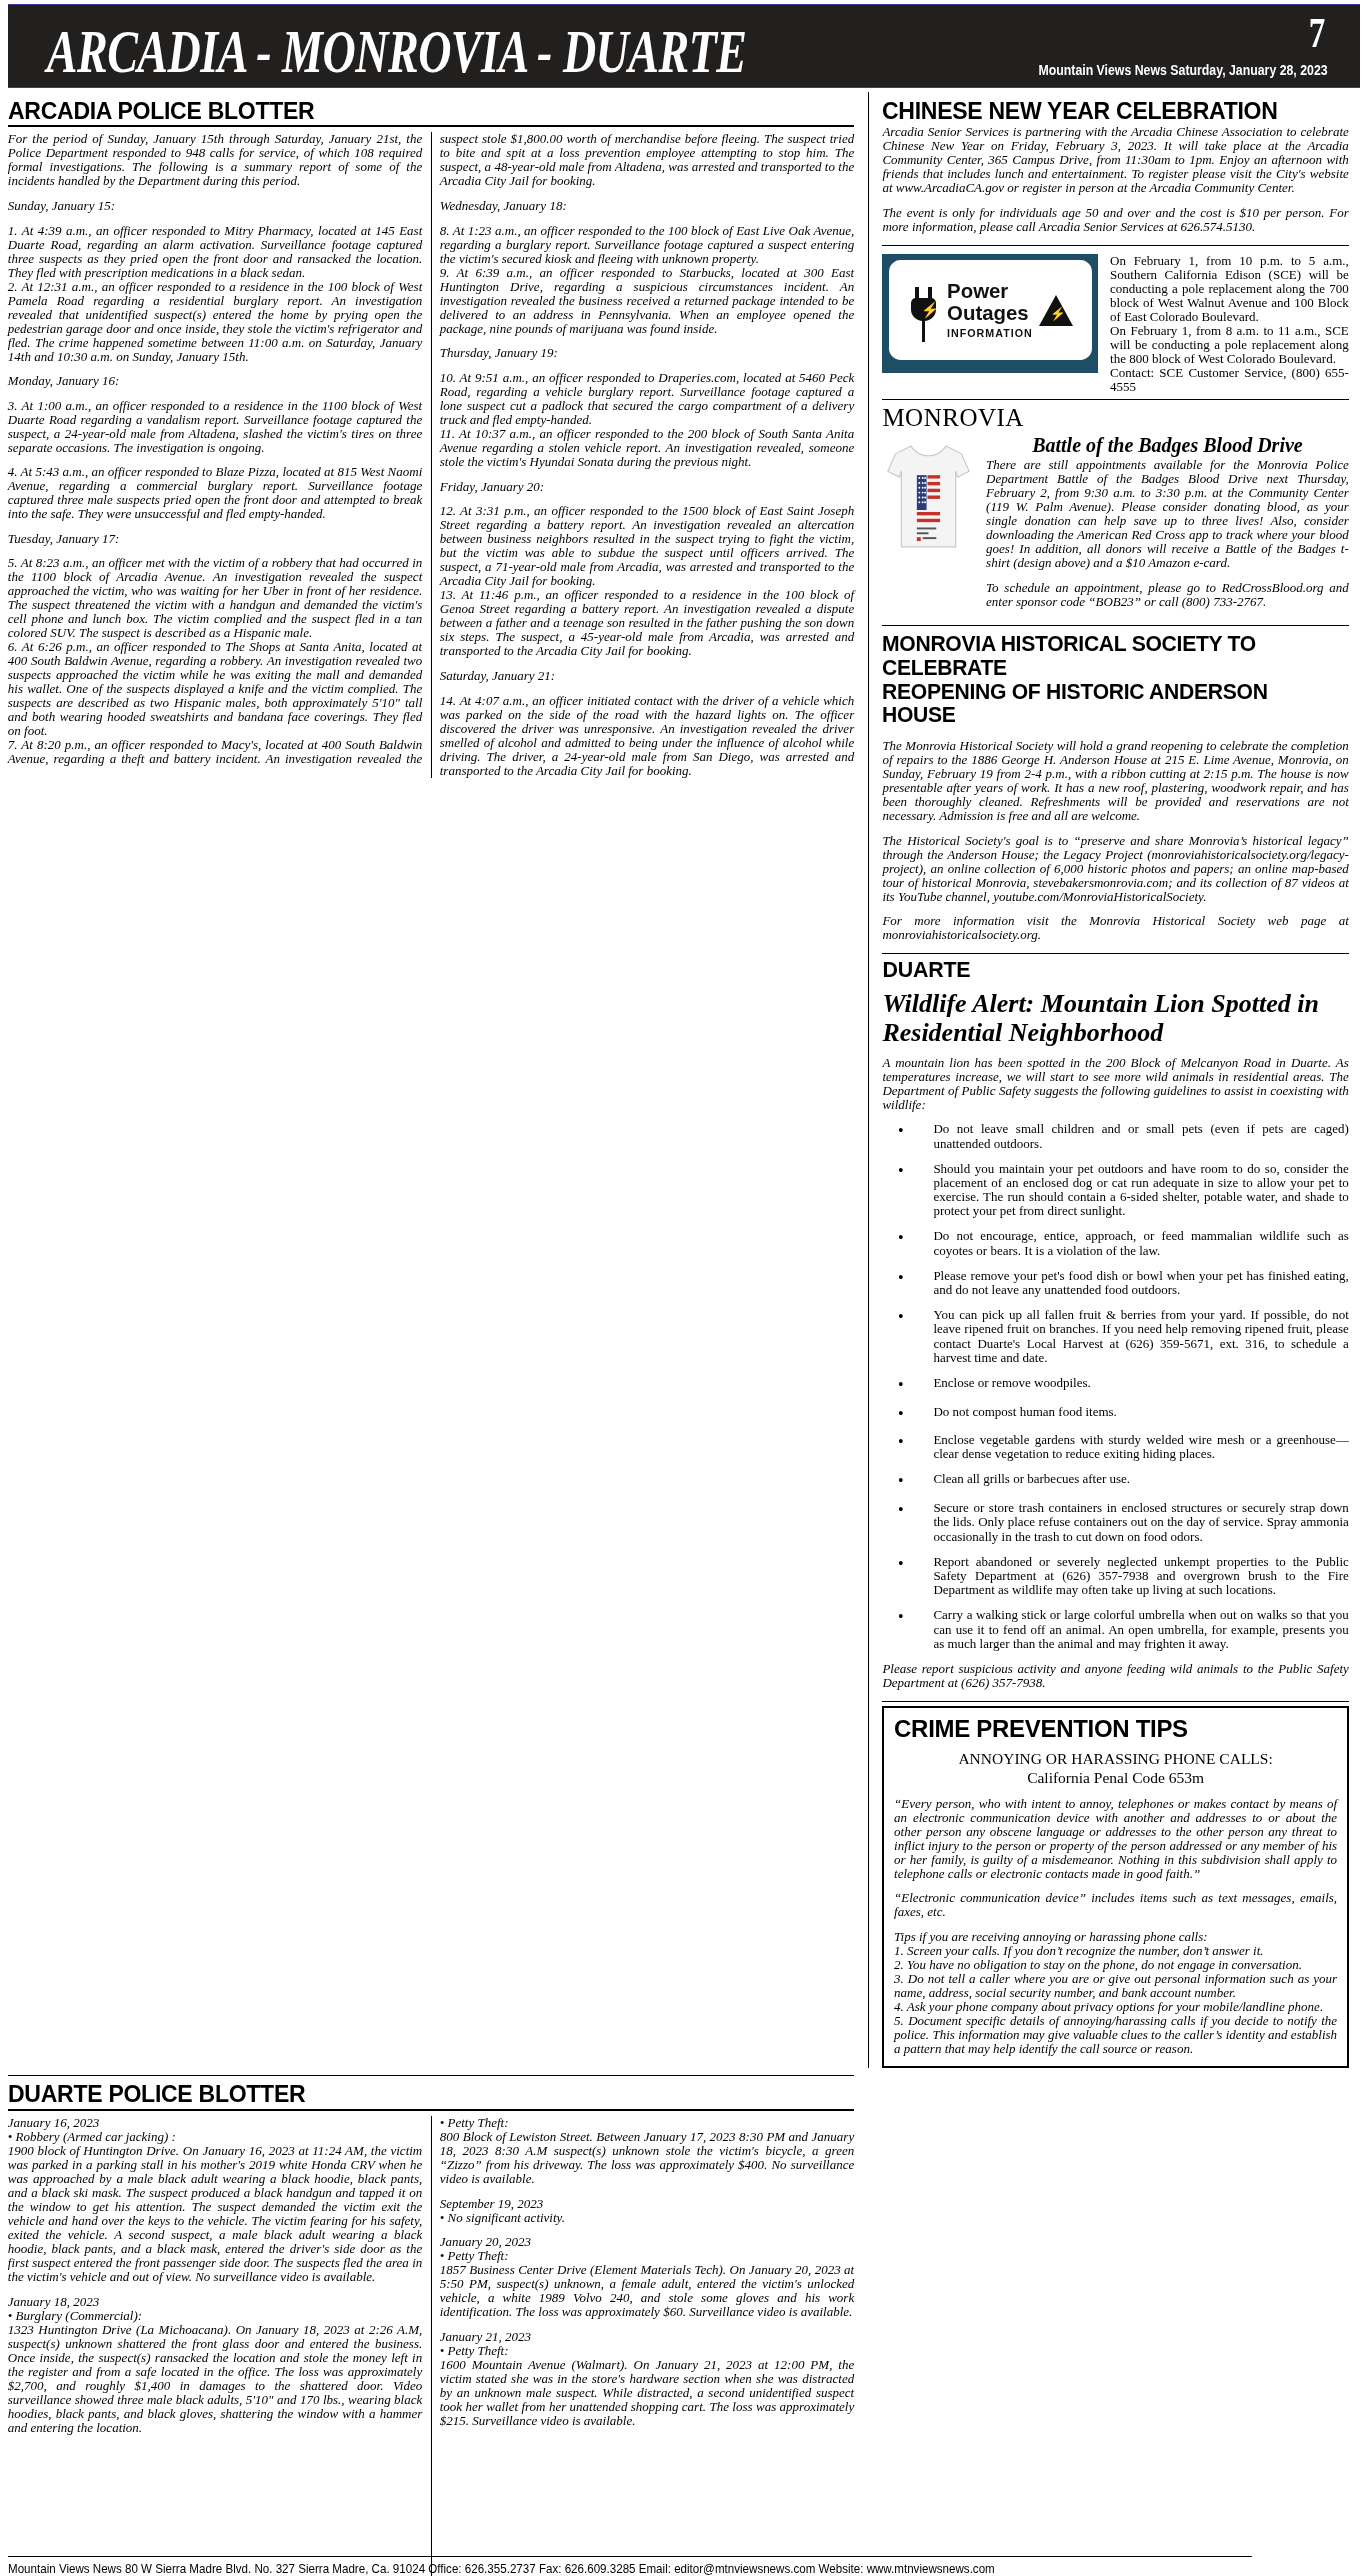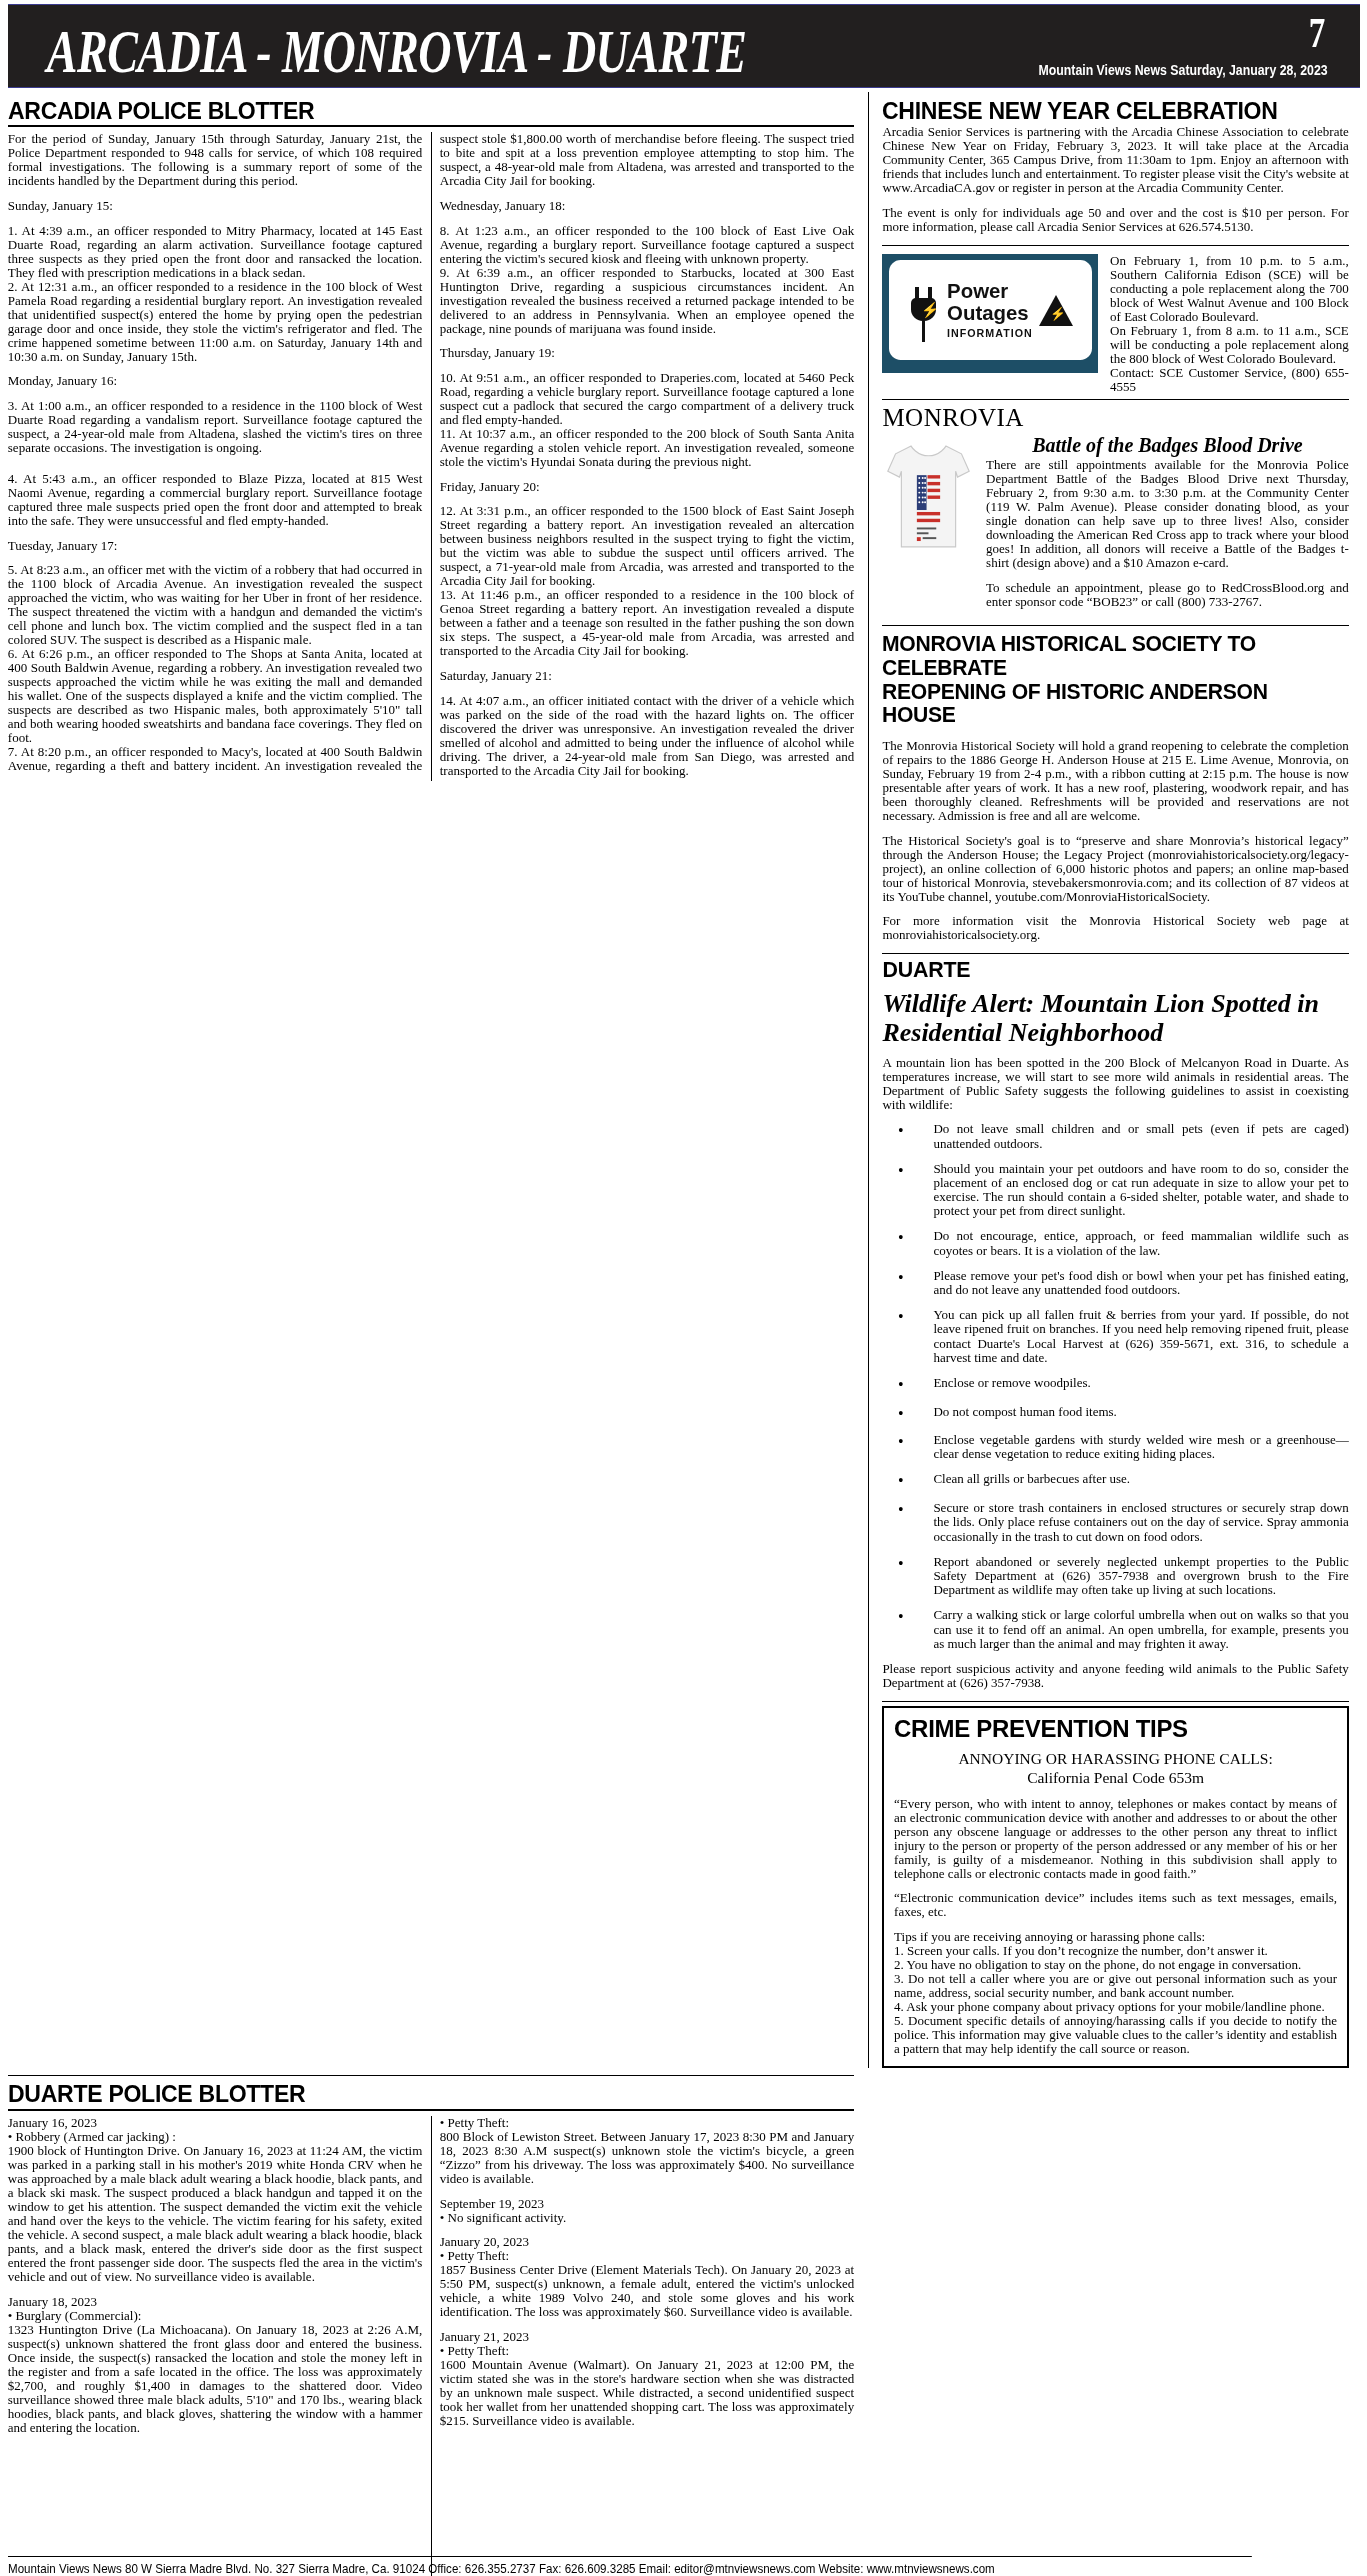--- a/index.html
+++ b/index.html
@@ -50,21 +50,21 @@
     font-family:"Liberation Sans", sans-serif;
     font-weight:bold; font-size:24px; letter-spacing:-0.3px;
     transform:scaleX(0.96); transform-origin:left center;
     margin:5.8px 0 1.9px 0; line-height:1.08;
   }
   .sect-head.two-line { font-size:22px; }
   .rule-thick { border-bottom:2.9px solid #000; margin-bottom:4.9px; }
   .rule-thin  { border-top:1.5px solid #000; margin:6.8px 0 4.9px 0; }
   .rule-hair  { border-top:1px solid #000; margin:5.8px 0 3.9px 0; }
 
-  p, li { margin:0 0 0 0; }
+  p, li { margin:0 0 0 0;font-style:italic; }
   .body-txt {
     font-size:13px; line-height:14px;
     text-align:justify; hyphens:auto;
     font-family:"Liberation Serif", serif;
   }
   .body-txt p { margin:0 0 10.7px 0; }
   .tight p { margin:0; }
 
   
   .top-region { display:flex; gap:0; align-items:stretch; margin-top:3.9px; }
@@ -189,21 +189,21 @@
     <div class="left-half">
       <div id="arcadia-blotter">
         <div class="sect-head">ARCADIA POLICE BLOTTER</div>
         <div class="rule-thick"></div>
         <div class="two-col body-txt">
           <p>For the period of Sunday, January 15th through Saturday, January 21st, the Police Department responded to 948 calls for service, of which 108 required formal investigations. The following is a summary report of some of the incidents handled by the Department during this period.</p>
           <p>Sunday, January 15:</p>
           <p style="margin-bottom:0">1.	At 4:39 a.m., an officer responded to Mitry Pharmacy, located at 145 East Duarte Road, regarding an alarm activation. Surveillance footage captured three suspects as they pried open the front door and ransacked the location. They fled with prescription medications in a black sedan.</p>
           <p>2.	At 12:31 a.m., an officer responded to a residence in the 100 block of West Pamela Road regarding a residential burglary report. An investigation revealed that unidentified suspect(s) entered the home by prying open the pedestrian garage door and once inside, they stole the victim's refrigerator and fled. The crime happened sometime between 11:00 a.m. on Saturday, January 14th and 10:30 a.m. on Sunday, January 15th.</p>
           <p>Monday, January 16:</p>
-          <p style="margin-bottom:17px">3.	At 1:00 a.m., an officer responded to a residence in the 1100 block of West Duarte Road regarding a vandalism report. Surveillance footage captured the suspect, a 24-year-old male from Altadena, slashed the victim's tires on three separate occasions. The investigation is ongoing.</p>
+          <p style="margin-bottom:10px">3.	At 1:00 a.m., an officer responded to a residence in the 1100 block of West Duarte Road regarding a vandalism report. Surveillance footage captured the suspect, a 24-year-old male from Altadena, slashed the victim's tires on three separate occasions. The investigation is ongoing.</p>
           <p>4.	At 5:43 a.m., an officer responded to Blaze Pizza, located at 815 West Naomi Avenue, regarding a commercial burglary report. Surveillance footage captured three male suspects pried open the front door and attempted to break into the safe. They were unsuccessful and fled empty-handed.</p>
           <p>Tuesday, January 17:</p>
           <p style="margin-bottom:0">5.	At 8:23 a.m., an officer met with the victim of a robbery that had occurred in the 1100 block of Arcadia Avenue. An investigation revealed the suspect approached the victim, who was waiting for her Uber in front of her residence.  The suspect threatened the victim with a handgun and demanded the victim's cell phone and lunch box. The victim complied and the suspect fled in a tan colored SUV. The suspect is described as a Hispanic male.</p>
           <p style="margin-bottom:0">6.	At 6:26 p.m., an officer responded to The Shops at Santa Anita, located at 400 South Baldwin Avenue, regarding a robbery. An investigation revealed two suspects approached the victim while he was exiting the mall and demanded his wallet. One of the suspects displayed a knife and the victim complied. The suspects are described as two Hispanic males, both approximately 5'10" tall and both wearing hooded sweatshirts and bandana face coverings. They fled on foot.</p>
           <p>7.	At 8:20 p.m., an officer responded to Macy's, located at 400 South Baldwin Avenue, regarding a theft and battery incident. An investigation revealed the suspect stole $1,800.00 worth of merchandise before fleeing. The suspect tried to bite and spit at a  loss prevention employee attempting to stop him. The suspect, a 48-year-old male from Altadena, was arrested and transported to the Arcadia City Jail for booking.</p>
           <p>Wednesday, January 18:</p>
           <p style="margin-bottom:0">8.	At 1:23 a.m., an officer responded to the 100 block of East Live Oak Avenue, regarding a burglary report. Surveillance footage captured a suspect entering the victim's secured kiosk and fleeing with unknown property.</p>
           <p>9.	At 6:39 a.m., an officer responded to Starbucks, located at 300 East Huntington Drive, regarding a suspicious circumstances incident. An investigation revealed the business received a returned package intended to be delivered to an address in Pennsylvania. When an employee opened the package, nine pounds of marijuana was found inside.</p>
           <p>Thursday, January 19:</p>
           <p style="margin-bottom:0">10.	At 9:51 a.m., an officer responded to Draperies.com, located at 5460 Peck Road, regarding a vehicle burglary report. Surveillance footage captured a lone suspect cut a padlock that secured the cargo compartment of a delivery truck and fled empty-handed.</p>

